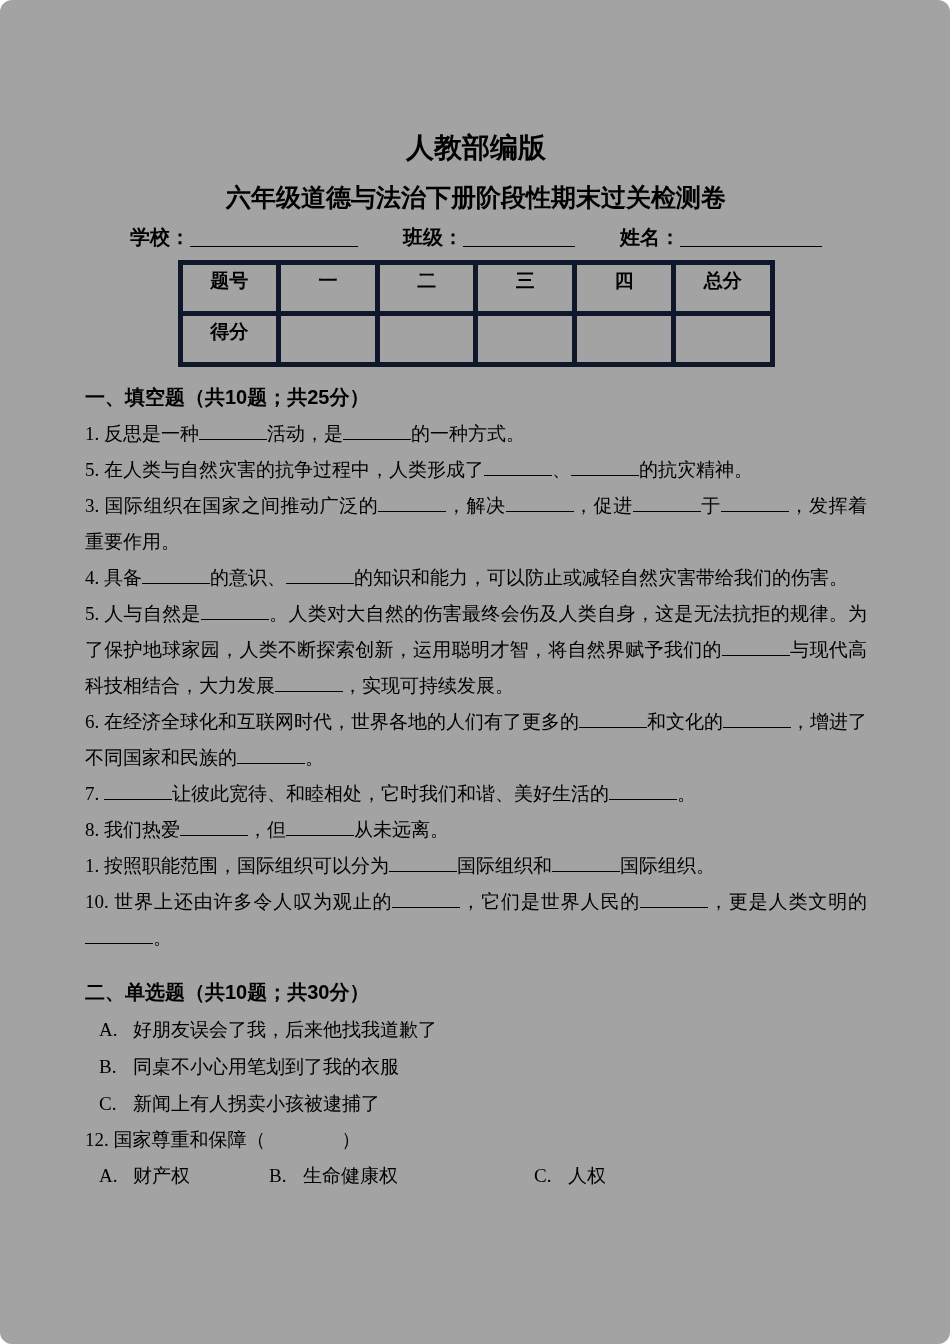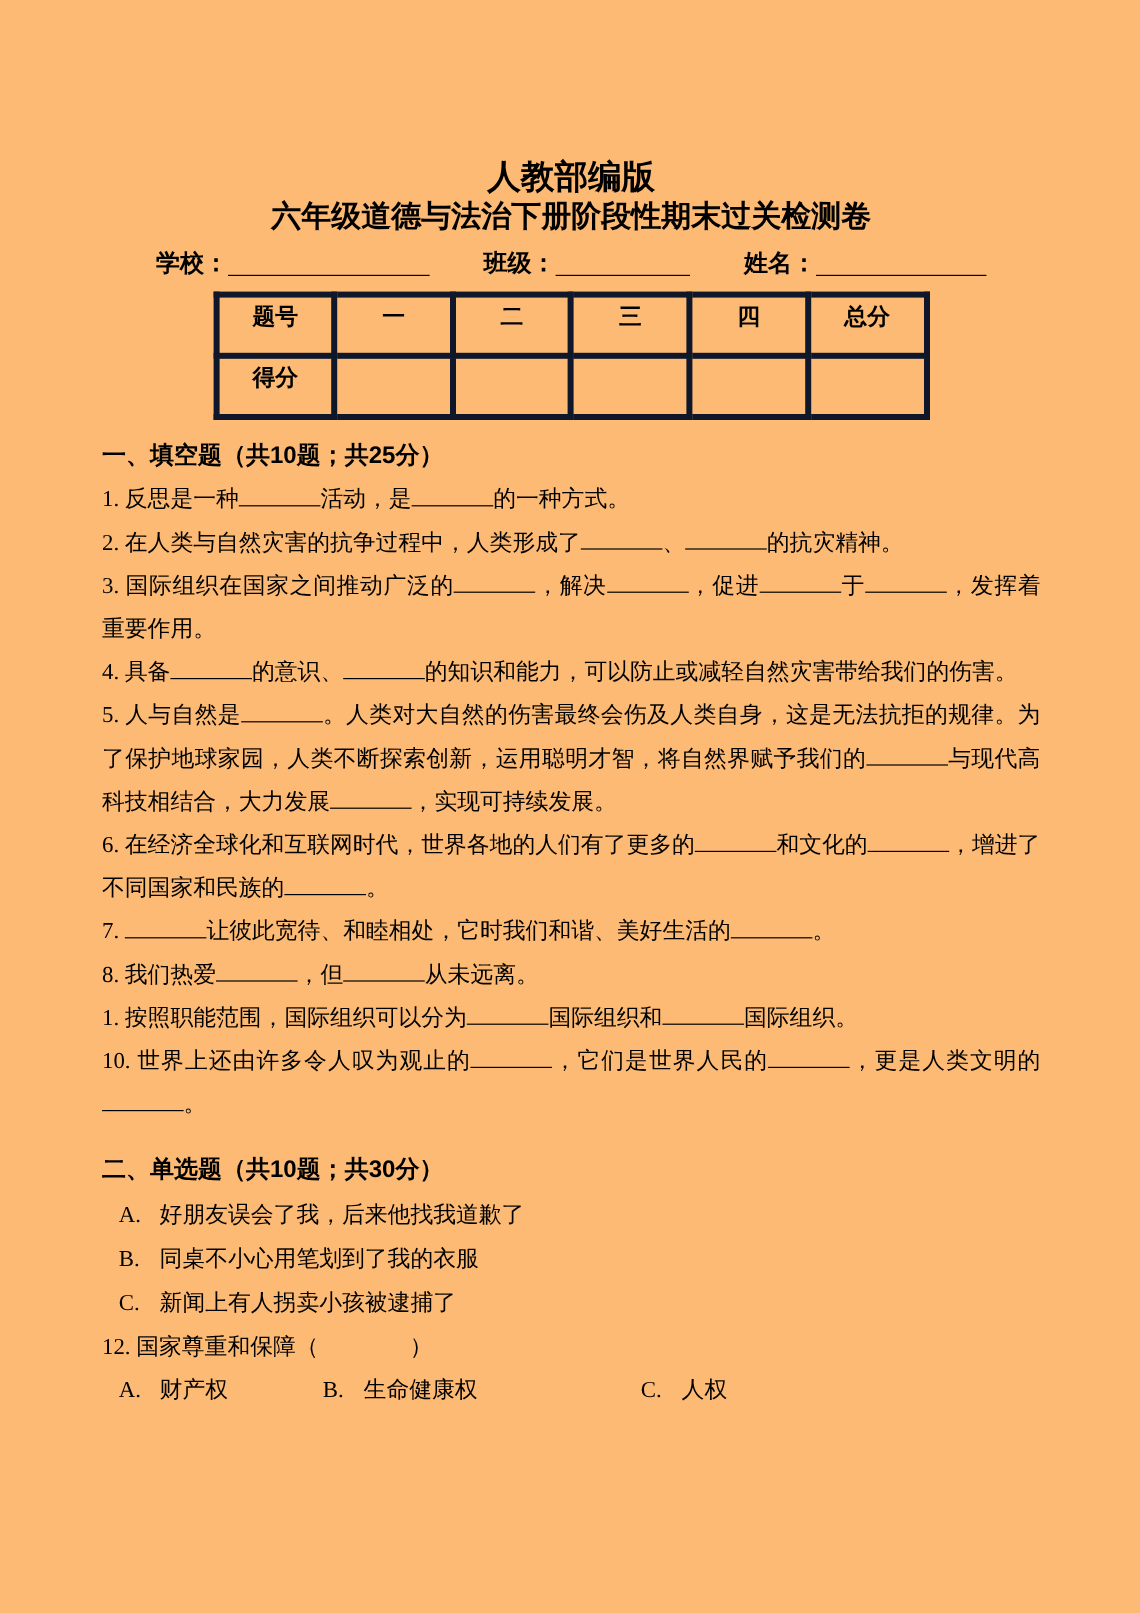--- a/index.html
+++ b/index.html
@@ -1,39 +1,41 @@
 <!DOCTYPE html>
 <html><head>
 <meta charset="utf-8">
 <style>
   html, body { margin: 0; padding: 0; background: #ffffff; }
   .page {
     position: relative;
     width: 950px;
     height: 1344px;
     margin: 0 auto;
-    background: #fdba74;
+    background: #a3a3a3;
     box-sizing: border-box;
     padding: 131px 83px 0 85px;
     font-family: "Liberation Serif", "DejaVu Serif", serif;
     color: #000000;
     overflow: hidden;
+    border-radius: 12px;
   }
   .doc-title {
     text-align: center;
     font-size: 28px;
     font-weight: bold;
     line-height: 34px;
     font-family: "Liberation Sans", "DejaVu Sans", sans-serif;
   }
   .doc-subtitle {
     text-align: center;
     font-size: 25px;
     font-weight: bold;
     line-height: 30px;
+    margin-top: 17px;
     font-family: "Liberation Sans", "DejaVu Sans", sans-serif;
   }
   .info-row {
     display: flex;
     justify-content: space-between;
     padding: 0 45px;
     margin-top: 11px;
     font-size: 20px;
     font-weight: bold;
     line-height: 28px;
@@ -122,21 +124,21 @@
         <td></td>
         <td></td>
         <td></td>
       </tr>
     </tbody>
   </table>
 
   <div class="doc-body">
       <div class="heading">一、填空题（共10题；共25分）</div>
       <div class="para"><span>1. 反思是一种</span><span class="blank" style="width: 68px;"></span><span>活动，是</span><span class="blank" style="width: 68px;"></span><span>的一种方式。</span></div>
-      <div class="para"><span>2. 在人类与自然灾害的抗争过程中，人类形成了</span><span class="blank" style="width: 68px;"></span><span>、</span><span class="blank" style="width: 68px;"></span><span>的抗灾精神。</span></div>
+      <div class="para"><span>5. 在人类与自然灾害的抗争过程中，人类形成了</span><span class="blank" style="width: 68px;"></span><span>、</span><span class="blank" style="width: 68px;"></span><span>的抗灾精神。</span></div>
       <div class="para"><span>3. 国际组织在国家之间推动广泛的</span><span class="blank" style="width: 68px;"></span><span>，解决</span><span class="blank" style="width: 68px;"></span><span>，促进</span><span class="blank" style="width: 68px;"></span><span>于</span><span class="blank" style="width: 68px;"></span><span>，发挥着重要作用。</span></div>
       <div class="para"><span>4. 具备</span><span class="blank" style="width: 68px;"></span><span>的意识、</span><span class="blank" style="width: 68px;"></span><span>的知识和能力，可以防止或减轻自然灾害带给我们的伤害。</span></div>
       <div class="para"><span>5. 人与自然是</span><span class="blank" style="width: 68px;"></span><span>。人类对大自然的伤害最终会伤及人类自身，这是无法抗拒的规律。为了保护地球家园，人类不断探索创新，运用聪明才智，将自然界赋予我们的</span><span class="blank" style="width: 68px;"></span><span>与现代高科技相结合，大力发展</span><span class="blank" style="width: 68px;"></span><span>，实现可持续发展。</span></div>
       <div class="para"><span>6. 在经济全球化和互联网时代，世界各地的人们有了更多的</span><span class="blank" style="width: 68px;"></span><span>和文化的</span><span class="blank" style="width: 68px;"></span><span>，增进了不同国家和民族的</span><span class="blank" style="width: 68px;"></span><span>。</span></div>
       <div class="para"><span>7. </span><span class="blank" style="width: 68px;"></span><span>让彼此宽待、和睦相处，它时我们和谐、美好生活的</span><span class="blank" style="width: 68px;"></span><span>。</span></div>
       <div class="para"><span>8. 我们热爱</span><span class="blank" style="width: 68px;"></span><span>，但</span><span class="blank" style="width: 68px;"></span><span>从未远离。</span></div>
       <div class="para"><span>1. 按照职能范围，国际组织可以分为</span><span class="blank" style="width: 68px;"></span><span>国际组织和</span><span class="blank" style="width: 68px;"></span><span>国际组织。</span></div>
       <div class="para"><span>10. 世界上还由许多令人叹为观止的</span><span class="blank" style="width: 68px;"></span><span>，它们是世界人民的</span><span class="blank" style="width: 68px;"></span><span>，更是人类文明的</span><span class="blank" style="width: 68px;"></span><span>。</span></div>
       <div class="heading spaced">二、单选题（共10题；共30分）</div>
       <div class="option">

